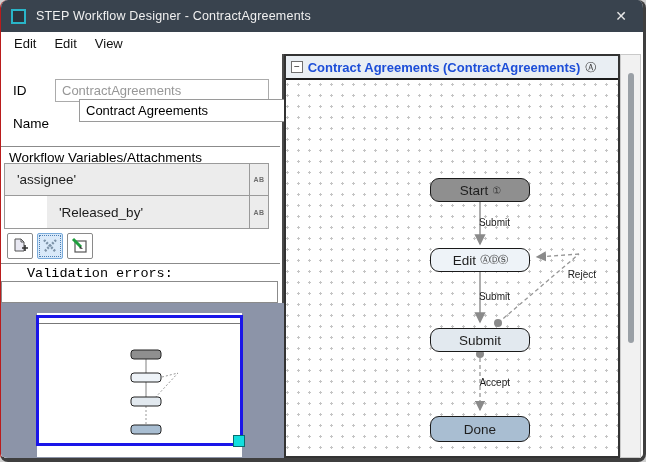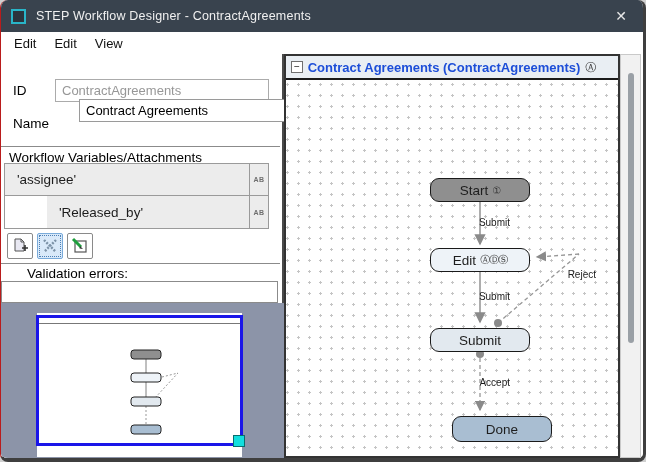--- a/index.html
+++ b/index.html
@@ -26,21 +26,21 @@
   .divider{position:absolute;left:0;width:279px;height:0;border-top:1px solid #8b8b8b;}
   .var-table{position:absolute;left:3px;top:109px;width:265px;border:1px solid #9a9a9a;}
   .var-row{display:flex;height:32px;background:#ececec;border-bottom:1px solid #9a9a9a;}
   .var-row:last-child{border-bottom:none;margin-left:42px;}
   .var-name{flex:1;display:flex;align-items:center;padding-left:12px;font-size:13.5px;color:#1c1c1c;}
   .var-badge{width:19px;border-left:1px solid #9a9a9a;display:flex;align-items:center;justify-content:center;
              font-size:7px;color:#6e6e6e;letter-spacing:.5px;font-weight:bold;}
   .tb-btn{position:absolute;top:179px;width:26px;height:26px;background:#fff;border:1px solid #8a8a8a;border-radius:2px;
           display:flex;align-items:center;justify-content:center;}
   .tb-btn.selected{background:#d9e9f9;border:1px solid #7aabda;outline:1px dotted #4d7fb4;outline-offset:-3px;}
-  .vlabel{position:absolute;left:26px;top:212px;font-size:13.5px;color:#000;}
+  .vlabel{position:absolute;left:26px;top:212px;font-size:13.5px;color:#000;font-family:Liberation Mono, monospace;}
   .vbox{position:absolute;left:0;top:227px;width:277px;height:22px;background:#fff;border:1px solid #8b8b8b;}
   
   .minimap{position:absolute;left:0;top:249px;width:283px;height:155px;background:#8c94a8;overflow:hidden;}
   .mini-white{position:absolute;left:36px;top:10px;width:205px;height:144px;background:#fff;}
   .mini-viewport{position:absolute;left:35px;top:12px;width:207px;height:131px;border:3px solid #1a16e8;background:#fff;}
   .mini-header{position:absolute;left:0;top:1px;width:100%;height:5px;background:#fff;border-bottom:1px solid #777;}
   .mini-handle{position:absolute;left:232px;top:132px;width:12px;height:12px;background:#12dede;border:1px solid #0a6d6d;}
   .mini-svg{position:absolute;left:0;top:0;}
   
   .right-area{position:absolute;left:283px;top:0;width:357px;height:404px;background:#eee;}
@@ -54,21 +54,21 @@
   .canvas{position:absolute;left:0;top:24px;width:332px;height:376px;background:#fff;
           background-image:radial-gradient(circle,#c4c4c4 1px,transparent 1.3px);
           background-size:11px 11px;background-position:7px 10px;overflow:hidden;border-radius:6px;}
   .edges-svg{position:absolute;left:0;top:0;}
   .node{position:absolute;left:144px;width:100px;height:24px;border:1.6px solid #1a1a1a;border-radius:9px;
         display:flex;align-items:center;justify-content:center;font-size:13.5px;color:#1e1e1e;gap:4px;}
   .node .badges{font-size:10px;color:#3a3a3a;letter-spacing:-1px;}
   .node-start{top:98px;background:#8f8f8f;}
   .node-edit{top:168px;background:#eef3f8;}
   .node-review{top:248px;background:#e2e9ef;}
-  .node-done{top:336px;height:26px;background:#a9bed2;margin-left:22px;}
+  .node-done{top:336px;height:26px;background:#a9bed2;}
   .edge-label{position:absolute;font-size:10px;color:#1c1c1c;text-align:right;width:60px;}
   .lbl-submit1{left:164px;top:137px;}
   .lbl-submit2{left:164px;top:211px;}
   .lbl-accept{left:164px;top:297px;}
   .lbl-reject{left:250px;top:189px;}
   .vscroll{position:absolute;left:336px;top:0;width:21px;height:404px;background:#f1f1f1;border:1px solid #c9c9c9;}
   .vscroll-thumb{position:absolute;left:7px;top:18px;width:6px;height:270px;background:#9aa0a6;border-radius:3px;}
 </style>
 </head>
 <body>

